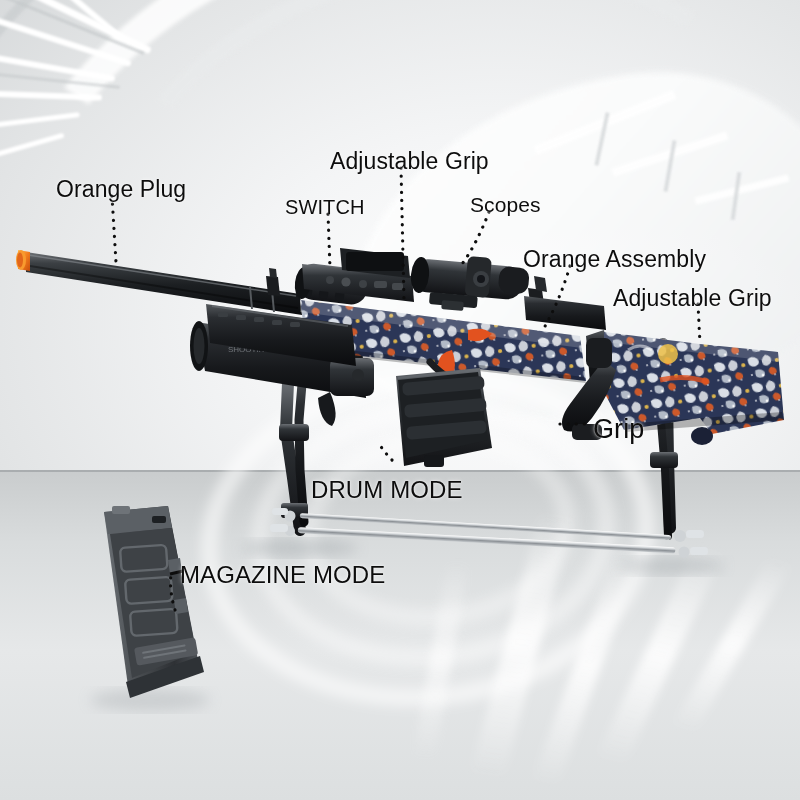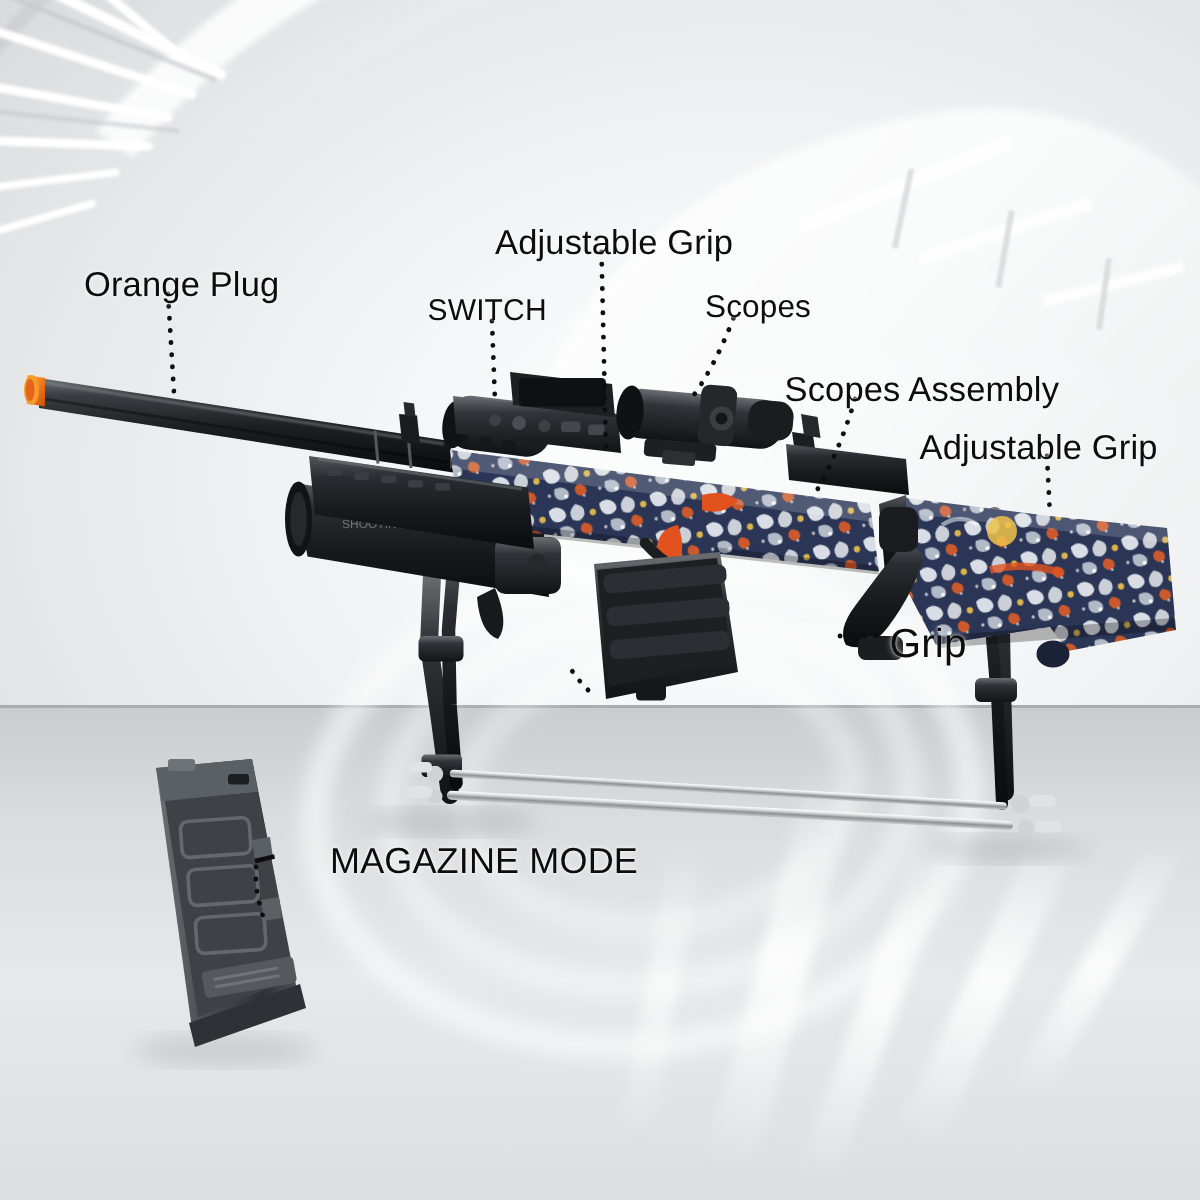--- a/index.html
+++ b/index.html
@@ -75,21 +75,21 @@
        text-shadow:0 0 2px rgba(255,255,255,.85),0 0 5px rgba(255,255,255,.6);}
 
   .cap-orange   {left:40px; top:176px; font-size:23px;margin-left:16px;}
   .cap-switch   {left:285px;top:196px; font-size:20px;}
   .cap-adj1     {left:330px;top:148px; font-size:23px;}
   .cap-scopes   {left:470px;top:193px; font-size:21px;}
   .cap-handle   {left:523px;top:246px; font-size:23px;}
   .cap-adj2     {left:613px;top:285px; font-size:23px;}
   .cap-grip     {left:593px;top:414px; font-size:27px;}
   .cap-drum     {left:311px;top:476px; font-size:24px;}
-  .cap-mag      {left:180px;top:561px; font-size:24px;margin-left:40px;}
+  .cap-mag      {left:180px;top:561px; font-size:24px;}
 </style>
 </head>
 <body>
 
 <div id="stage">
 
   <div class="bg">
     <div class="bgbase"></div>
 
     <div class="arc a1"></div>
@@ -363,18 +363,19 @@
       <path d="M392 460 q-8 -8 -14 -18"></path>
       <path d="M175 610 q-6 -20 -4 -36"></path>
     </g>
     <path d="M170 574 L183 571" stroke="#0d0d0d" stroke-width="3" fill="none"></path>
   </svg>
 
   <div class="lab cap-orange">Orange Plug</div>
   <div class="lab cap-switch">SWITCH</div>
   <div class="lab cap-adj1">Adjustable Grip</div>
   <div class="lab cap-scopes">Scopes</div>
-  <div class="lab cap-handle">Scopes Assembly</div>
+  <div class="lab cap-handle">Orange Assembly</div>
   <div class="lab cap-adj2">Adjustable Grip</div>
   <div class="lab cap-grip">Grip</div>
+  <div class="lab cap-drum">DRUM MODE</div>
   <div class="lab cap-mag">MAGAZINE MODE</div>
 
 </div>
 
 </body></html>

